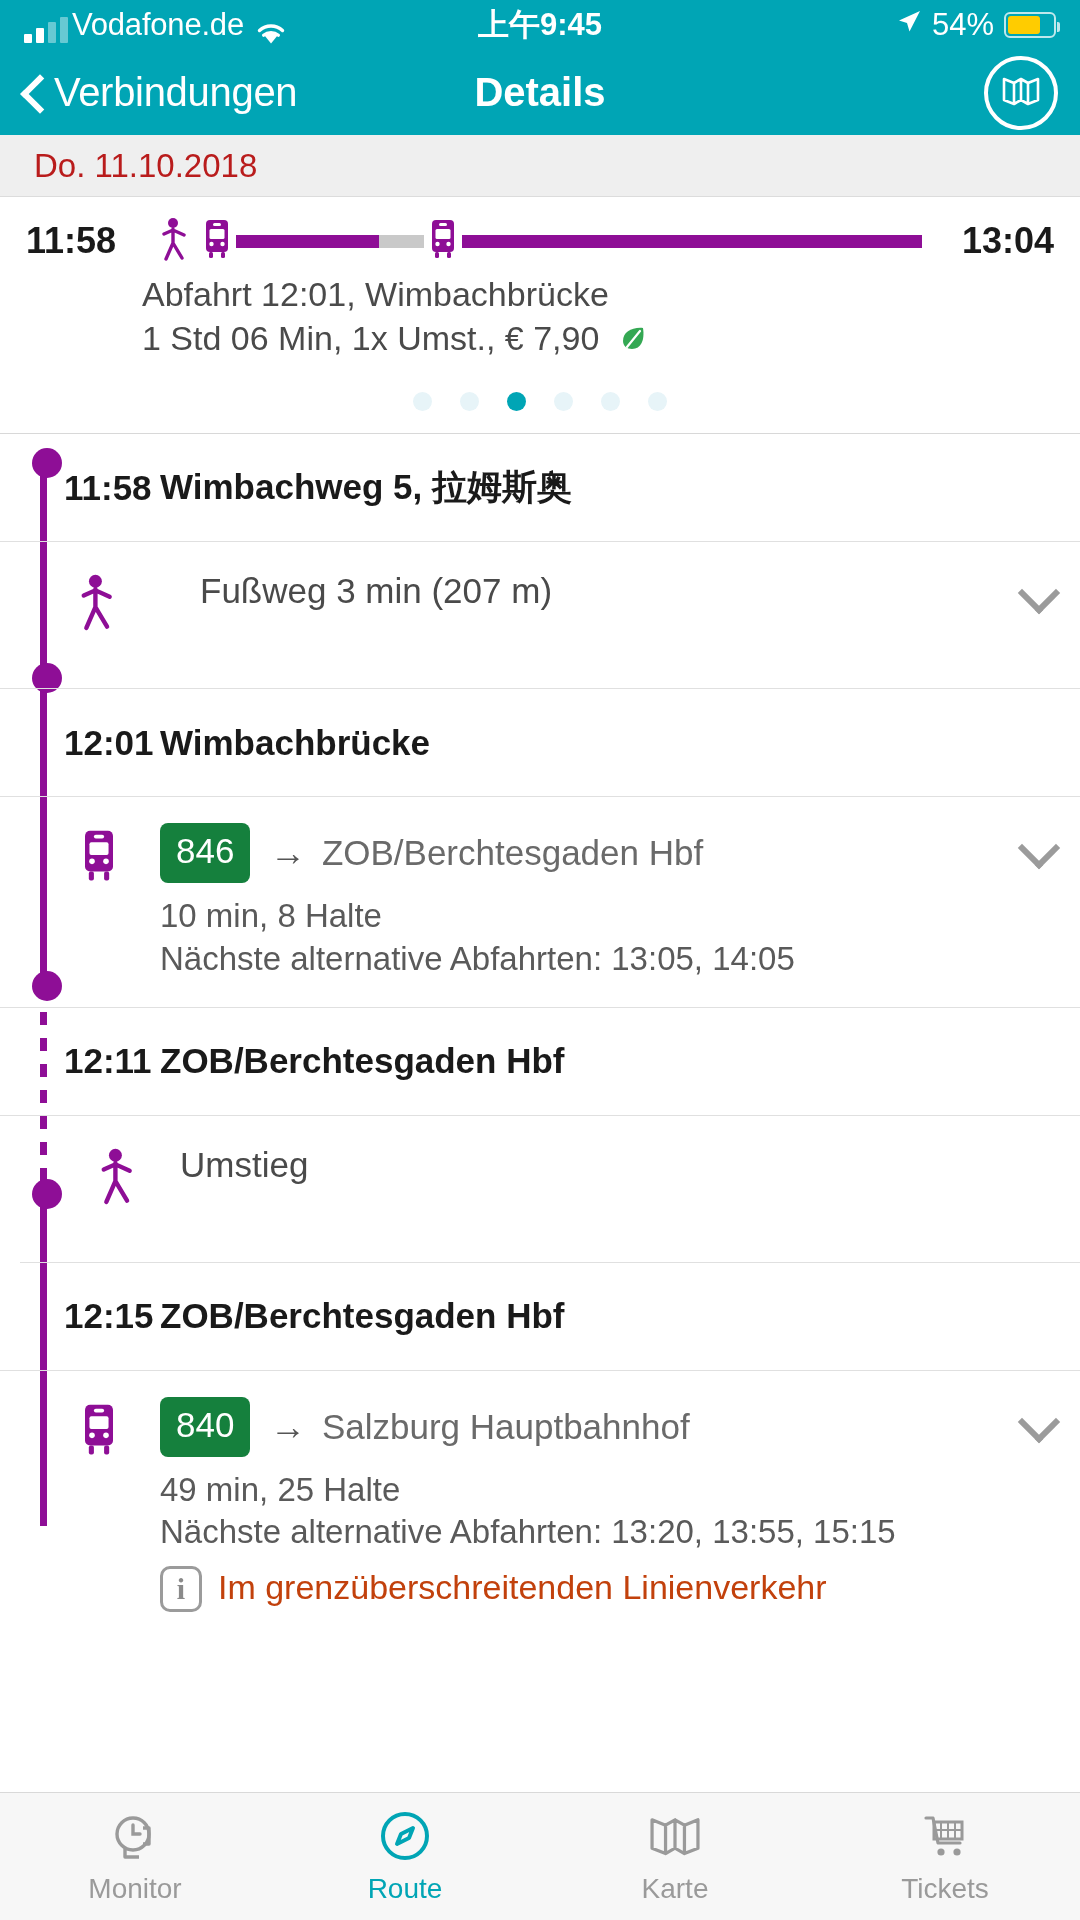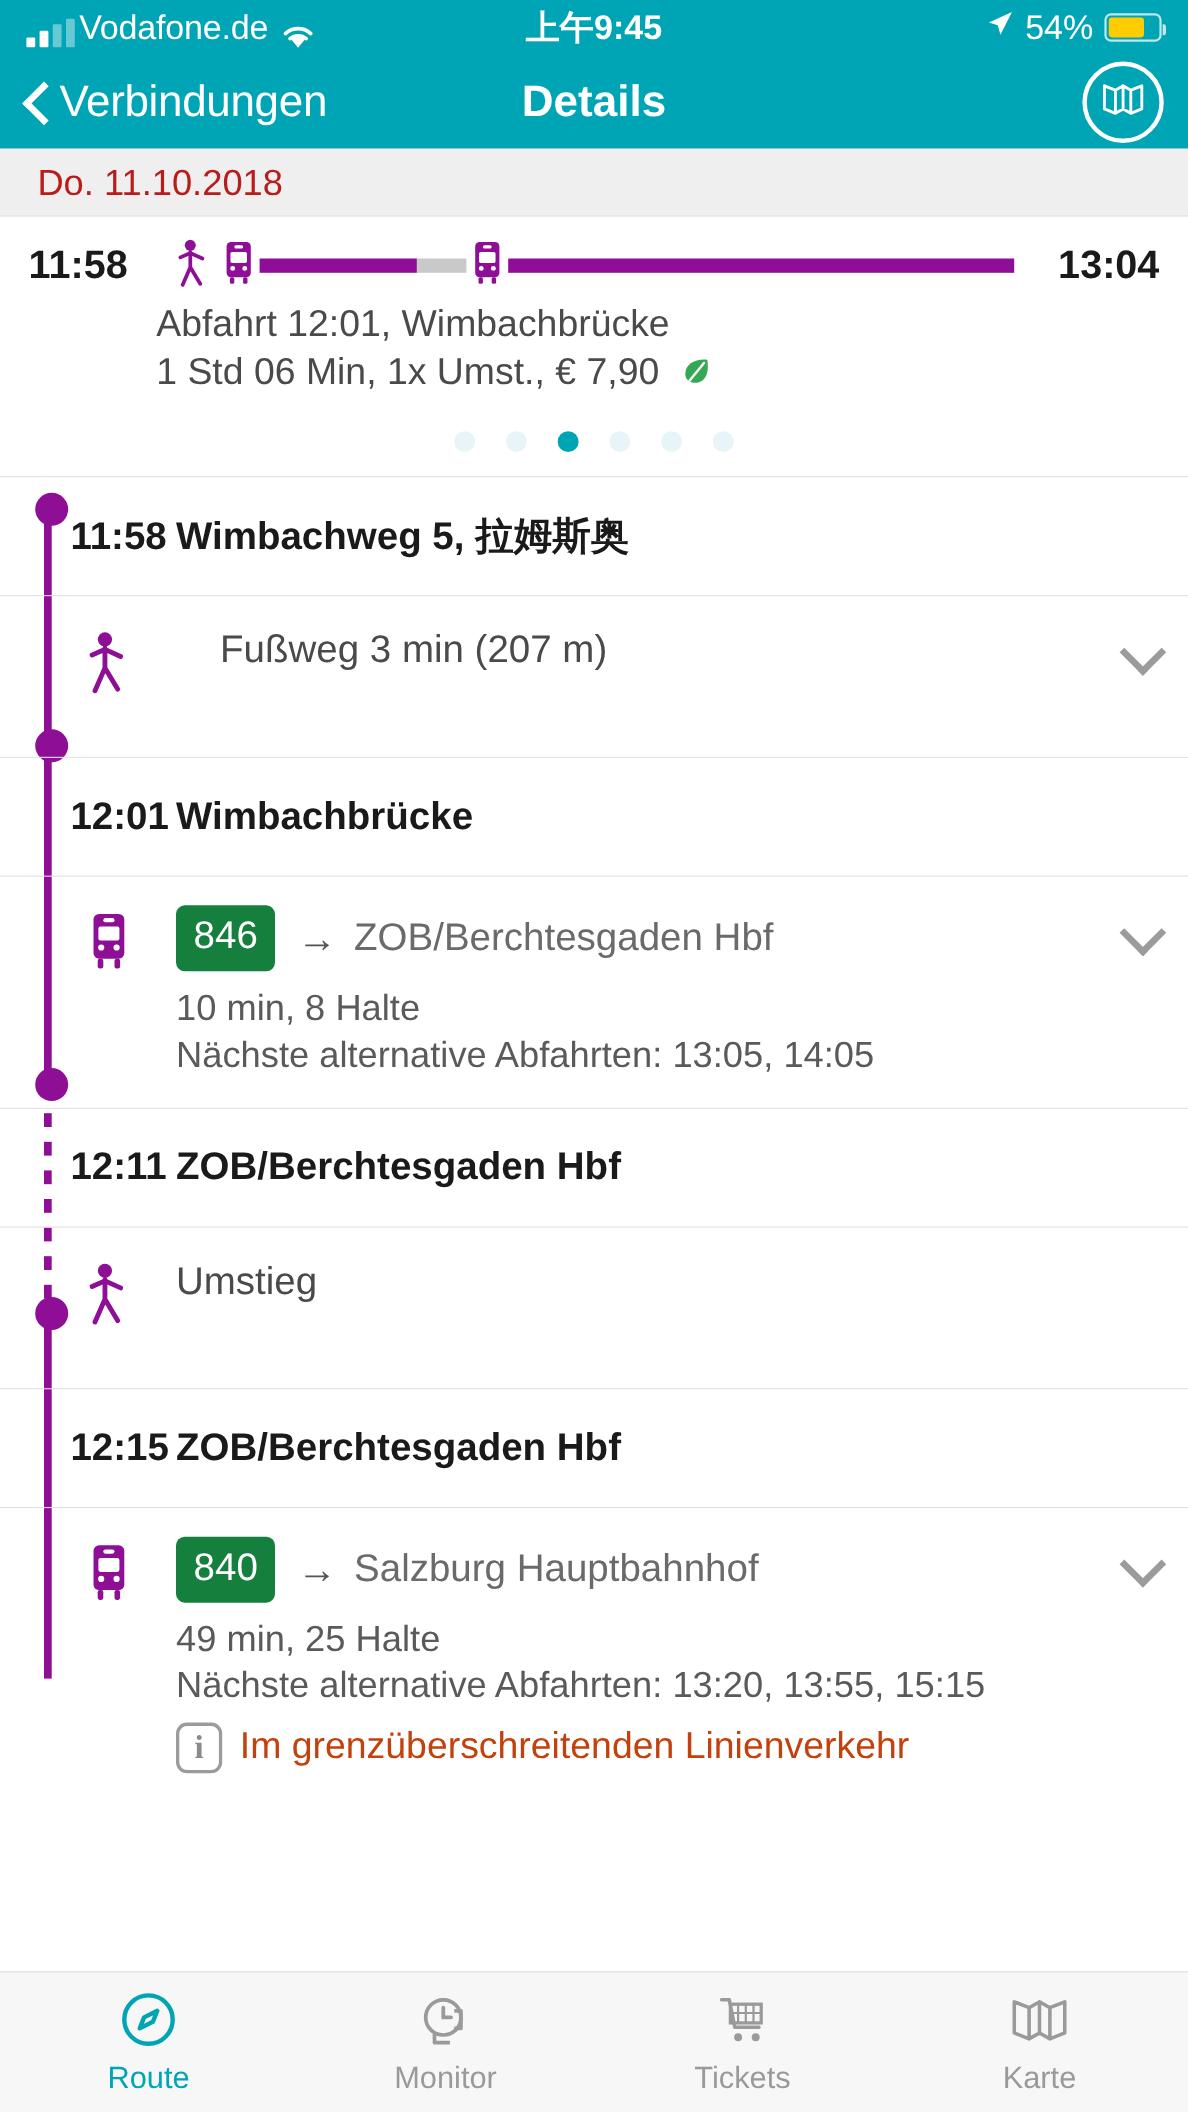--- a/index.html
+++ b/index.html
@@ -307,21 +307,21 @@
       <div class="chev-down">
           <span class="cd"></span>
         </div>
     </div>
 
     <div class="row row-stop">
       <div class="stop-time">12:11</div>
       <div class="stop-name">ZOB/Berchtesgaden Hbf</div>
     </div>
 
-    <div class="row row-leg" style="height:147px;">
+    <div class="row row-leg" style="height:147px;margin-left:20px;">
       <div class="leg-icon">
         <svg width="44" height="60" viewBox="0 0 34 44">
           <circle cx="15" cy="6" r="5" fill="#8E0E96"></circle>
           <path d="M15 12 L15 26 M15 26 L8 42 M15 26 L24 41 M6 17 L15 13 L26 18" stroke="#8E0E96" stroke-width="3.4" fill="none" stroke-linecap="round"></path>
         </svg>
       </div>
       <div class="leg-body">
         <div class="leg-title">Umstieg</div>
       </div>
     </div>
@@ -358,60 +358,60 @@
       </div>
       <div class="chev-down">
           <span class="cd"></span>
         </div>
     </div>
 
   </div>
 
   <div class="tabbar">
 
-    <div class="tab active">
-      <span class="tab-icon">
-        <svg width="52" height="52" viewBox="0 0 52 52">
-          <circle cx="26" cy="26" r="22" fill="none" stroke="#00A5B5" stroke-width="4"></circle>
-          <path d="M34 18 L22 24 L18 34 L30 28 Z" fill="none" stroke="#00A5B5" stroke-width="4" stroke-linejoin="round"></path>
-        </svg>
-      </span>
-      <span class="tab-label">Route</span>
-    </div>
-
     <div class="tab">
       <span class="tab-icon">
         <svg width="52" height="56" viewBox="0 0 52 56">
           <circle cx="24" cy="26" r="16" fill="none" stroke="#9a9a9a" stroke-width="3.4"></circle>
           <path d="M24 17 L24 26 L31 26" fill="none" stroke="#9a9a9a" stroke-width="3.4" stroke-linecap="round"></path>
           <path d="M34 20 L40 20 L40 36 L34 36" fill="none" stroke="#9a9a9a" stroke-width="3.4" stroke-linejoin="round"></path>
           <path d="M16 41 L16 49 L30 49" fill="none" stroke="#9a9a9a" stroke-width="3.4" stroke-linejoin="round"></path>
         </svg>
       </span>
       <span class="tab-label">Monitor</span>
+    </div>
+
+    <div class="tab active">
+      <span class="tab-icon">
+        <svg width="52" height="52" viewBox="0 0 52 52">
+          <circle cx="26" cy="26" r="22" fill="none" stroke="#00A5B5" stroke-width="4"></circle>
+          <path d="M34 18 L22 24 L18 34 L30 28 Z" fill="none" stroke="#00A5B5" stroke-width="4" stroke-linejoin="round"></path>
+        </svg>
+      </span>
+      <span class="tab-label">Route</span>
+    </div>
+
+    <div class="tab">
+      <span class="tab-icon">
+        <svg width="54" height="50" viewBox="0 0 40 34">
+          <path d="M3 5 L13 9 L13 30 L3 26 Z M13 9 L20 5 L20 26 L13 30 Z M20 5 L27 9 L27 30 L20 26 Z M27 9 L37 5 L37 26 L27 30 Z" fill="none" stroke="#9a9a9a" stroke-width="2.4" stroke-linejoin="round"></path>
+        </svg>
+      </span>
+      <span class="tab-label">Karte</span>
     </div>
 
     <div class="tab">
       <span class="tab-icon">
         <svg width="54" height="54" viewBox="0 0 54 54">
           <path d="M8 9 L15 9 L20 34 L42 34" fill="none" stroke="#9a9a9a" stroke-width="3.2" stroke-linecap="round" stroke-linejoin="round"></path>
           <rect x="16" y="13" width="28" height="17" fill="none" stroke="#9a9a9a" stroke-width="3"></rect>
           <path d="M23 13 L23 30 M30 13 L30 30 M37 13 L37 30 M16 21 L44 21" stroke="#9a9a9a" stroke-width="2"></path>
           <circle cx="23" cy="43" r="3.6" fill="#9a9a9a"></circle>
           <circle cx="39" cy="43" r="3.6" fill="#9a9a9a"></circle>
         </svg>
       </span>
       <span class="tab-label">Tickets</span>
     </div>
 
-    <div class="tab">
-      <span class="tab-icon">
-        <svg width="54" height="50" viewBox="0 0 40 34">
-          <path d="M3 5 L13 9 L13 30 L3 26 Z M13 9 L20 5 L20 26 L13 30 Z M20 5 L27 9 L27 30 L20 26 Z M27 9 L37 5 L37 26 L27 30 Z" fill="none" stroke="#9a9a9a" stroke-width="2.4" stroke-linejoin="round"></path>
-        </svg>
-      </span>
-      <span class="tab-label">Karte</span>
-    </div>
-
 
   </div>
 
 </div>
 
 </body></html>

